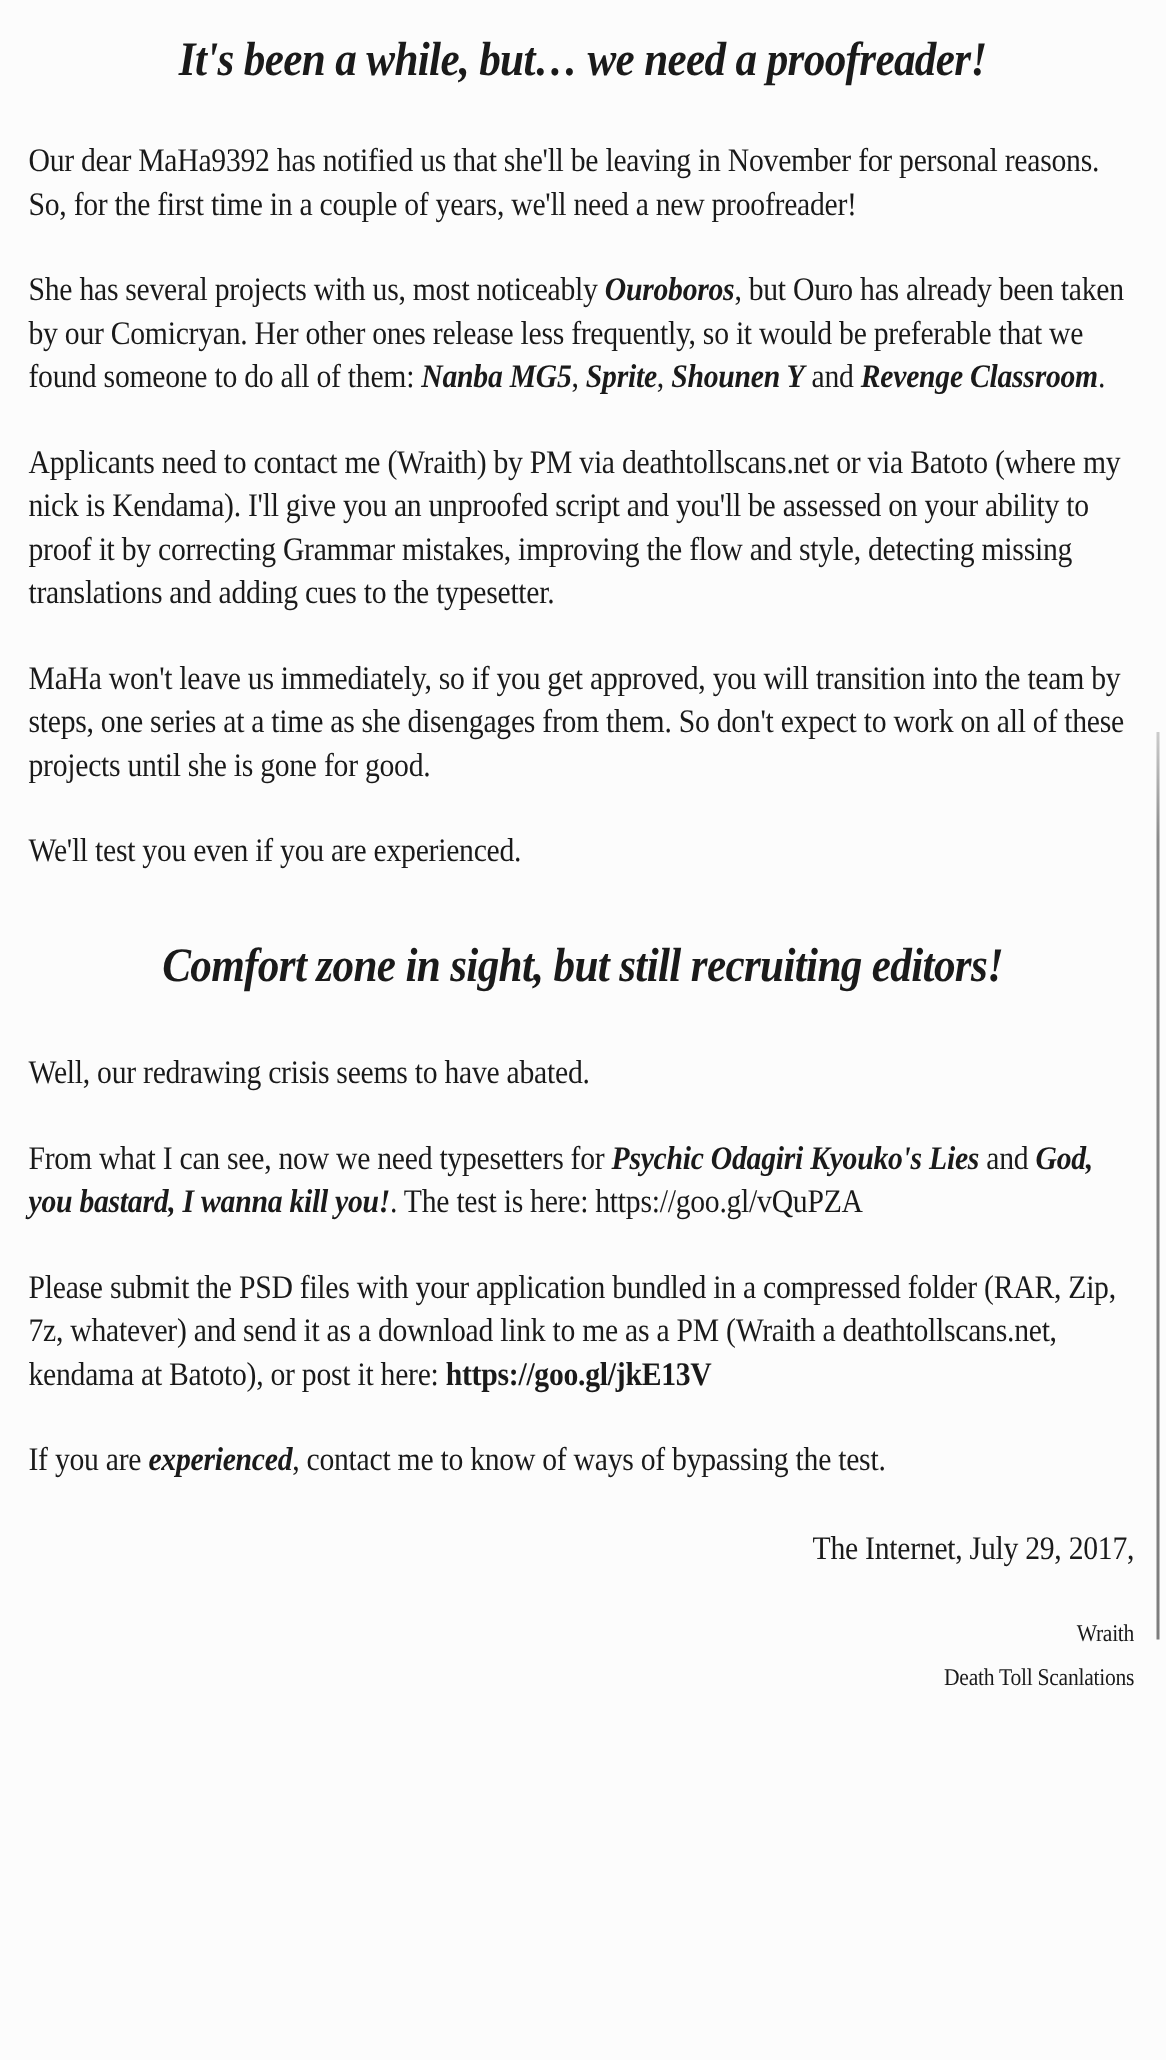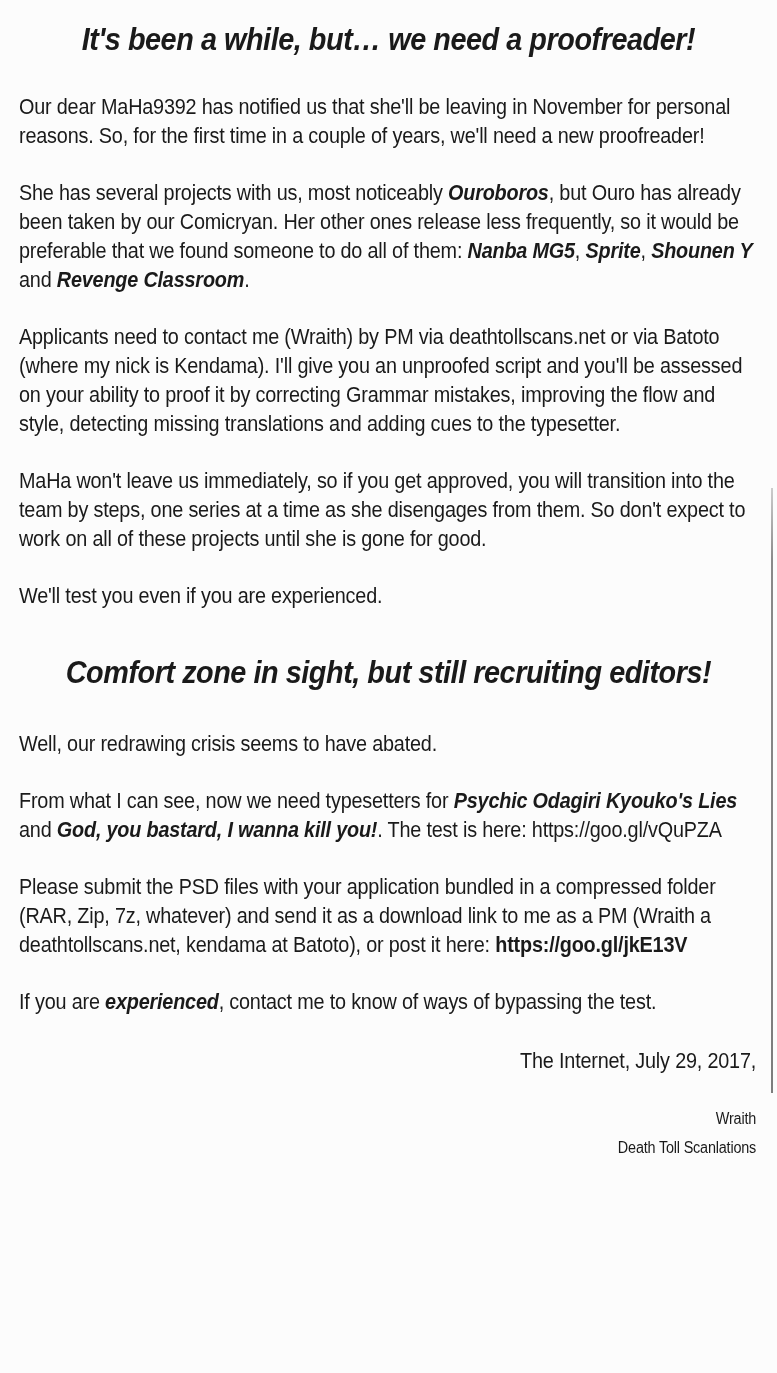--- a/index.html
+++ b/index.html
@@ -10,20 +10,21 @@
     width: 777px;
     height: 1373px;
     background: #fcfcfc;
     position: relative;
     overflow: hidden;
     font-family: "Liberation Sans", sans-serif;
     color: #1a1a1a;
   }
   .page {
     padding: 10px 0 20px 19px;
+    font-family: Liberation Serif, serif;
   }
   
   .scale {
     width: 821px;
     transform: scaleX(0.9);
     transform-origin: 0 0;
     letter-spacing: -0.2px;
   }
   h1, h2 {
     font-weight: bold;

